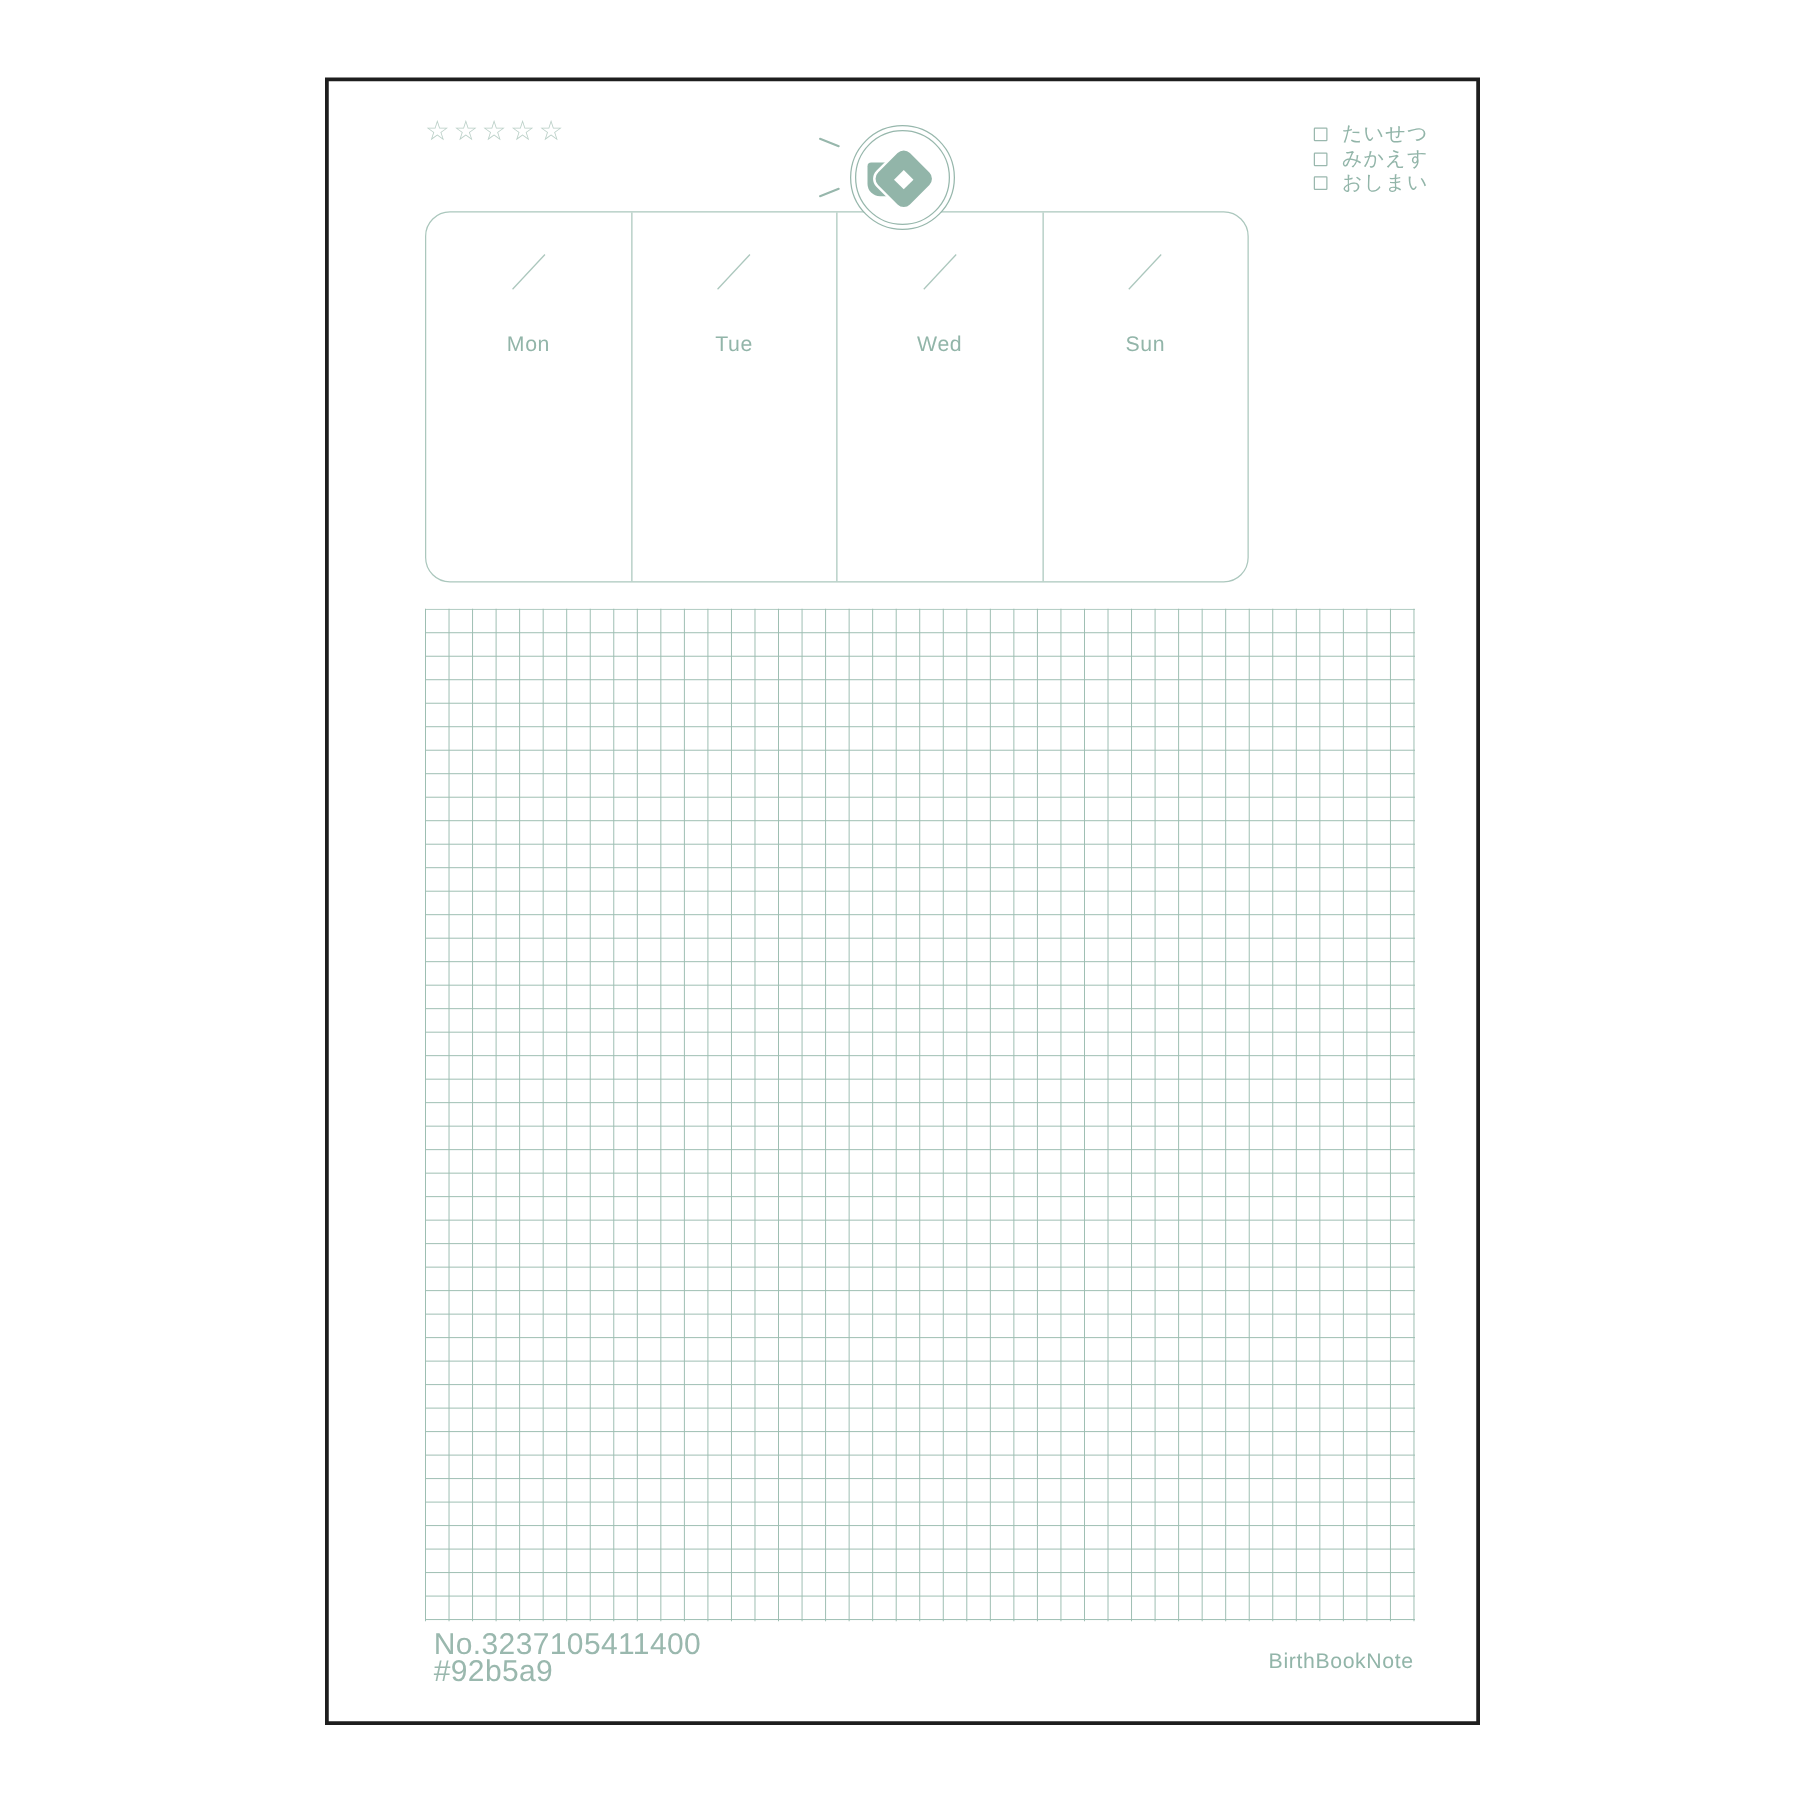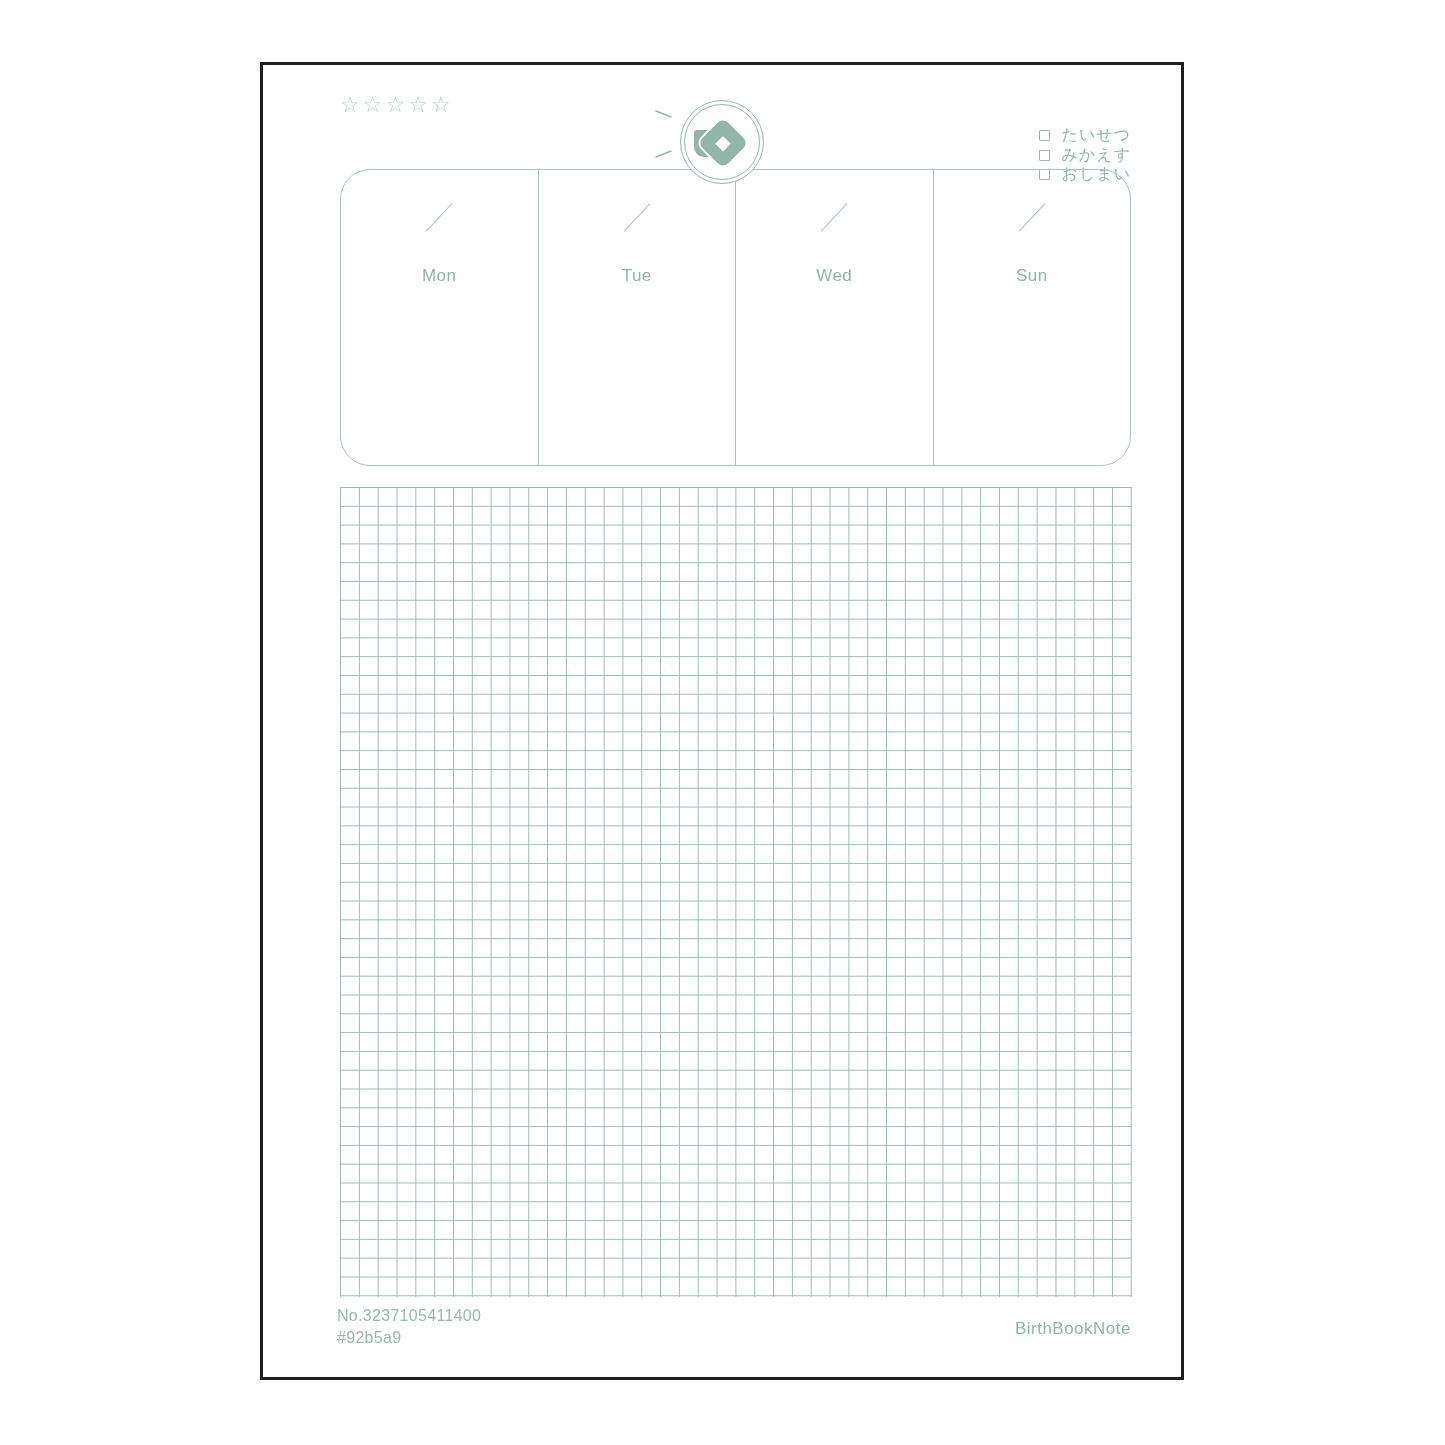--- a/index.html
+++ b/index.html
@@ -20,21 +20,21 @@
   .sheet{
     position:absolute;left:260px;top:62px;width:924px;height:1318px;
     border:3px solid var(--sheet-border);background:#fff;
   }
   
   .stars{
     position:absolute;left:77px;top:27px;display:flex;gap:3px;
     color:var(--star);font-size:22px;line-height:26px;
   }
   
-  .checklist{position:absolute;right:50px;top:33px;margin-top:28px;}
+  .checklist{position:absolute;right:38px;top:33px;}
   .check-row{
     display:flex;align-items:center;justify-content:flex-end;
     height:19.5px;color:var(--primary);font-size:16px;letter-spacing:1px;
   }
   .checkbox{
     width:11px;height:11px;border:1.5px solid var(--muted);
     border-radius:1px;margin-right:12px;flex:0 0 auto;background:#fff;
   }
   
   .logo{
@@ -52,22 +52,22 @@
   .gem-diamond{
     position:absolute;left:22px;top:22px;width:40px;height:40px;
     background:var(--primary);border:2.5px solid #fff;border-radius:9px;
     transform:rotate(45deg);z-index:2;
     display:flex;align-items:center;justify-content:center;
   }
   .gem-hole{width:11px;height:11px;background:#fff;}
   .sparks{position:absolute;left:391px;top:42px;z-index:3;}
   
   .week{
-    position:absolute;left:77px;top:104px;width:791px;height:297px;
-    border:1px solid var(--week-line);border-radius:30px;
+    position:absolute;left:77px;top:104px;width:659px;height:297px;
+    border:1px solid var(--week-line);border-radius:20px;
     display:flex;
     text-decoration:underline;
   }
   .day-cell{flex:1 1 0;position:relative;}
   .day-cell + .day-cell{border-left:1px solid var(--week-line);}
   .slash{
     position:absolute;left:50%;top:47px;width:38px;height:0;
     border-top:1px solid var(--week-line);
     transform:translateX(-50%) rotate(-47deg);
   }
@@ -78,22 +78,22 @@
   
   .grid-paper{
     position:absolute;left:77px;top:422px;width:792px;height:810px;
     background-image:
       linear-gradient(to right, var(--grid-line) 1px, transparent 1px),
       linear-gradient(to bottom, var(--grid-line) 1px, transparent 1px);
     background-size:18.83px 18.81px;
   }
   
   .footer-left{
-    position:absolute;left:74px;top:1240px;color:var(--muted);
-    font-size:16px;line-height:22px;letter-spacing:0.3px;
+    position:absolute;left:84px;top:1240px;color:var(--muted);
+    font-size:24px;line-height:22px;letter-spacing:0.3px;
   }
   .footer-right{
     position:absolute;right:50px;top:1254px;color:var(--primary);
     font-size:17px;letter-spacing:0.5px;
   }
 </style>
 </head>
 <body>
 
 <div class="sheet">

